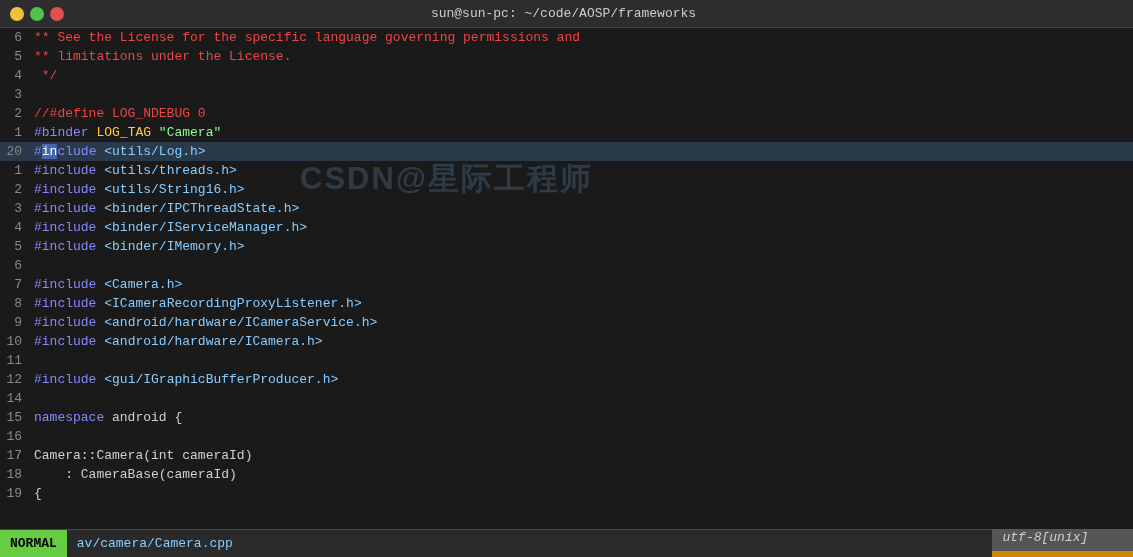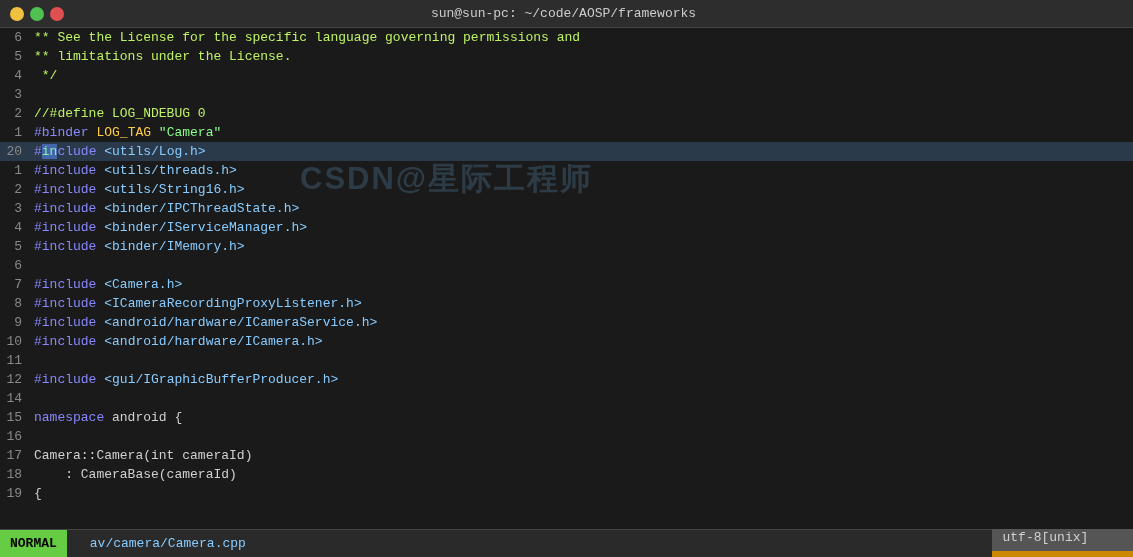--- a/index.html
+++ b/index.html
@@ -82,26 +82,26 @@
     .line-content {
       flex: 1;
       white-space: pre;
       font-size: 13px;
       padding-left: 4px;
     }
 
     .kw { color: #8888ff; }
     .inc { color: #88ccff; }
     .str { color: #88ff88; }
-    .comment { color: #bef264; }
+    .comment { color: #ef4444; }
     .def { color: #ffcc44; }
     .bracket { color: #d0d0d0; }
     .cursor-highlight {
       background: #4466aa;
-      color: #86efac;
+      color: #ffffff;
     }
 
     #watermark {
       position: absolute;
       top: 130px;
       left: 300px;
       color: rgba(100, 160, 200, 0.25);
       font-size: 31px;
       font-weight: bold;
       font-family: Arial, sans-serif;
@@ -112,21 +112,21 @@
 
     #statusbar {
       background: #2a2a2a;
       height: 28px;
       display: flex;
       align-items: center;
       padding: 0;
       border-top: 1px solid #444;
       color: #ccc;
       font-size: 13px;
-      gap: 13px;
+      gap: 0;
     }
 
     .status-mode {
       background: #66cc44;
       color: #000;
       font-weight: bold;
       padding: 0 10px;
       height: 28px;
       display: flex;
       align-items: center;
@@ -150,20 +150,21 @@
       padding: 0 10px;
     }
 
     .status-enc {
       background: #555555;
       color: #d0d0d0;
       padding: 0 10px;
       height: 28px;
       display: flex;
       align-items: center;
+      font-style: italic;
     }
 
     .status-pos {
       background: #cc8800;
       color: #000;
       font-weight: bold;
       padding: 0 10px;
       height: 28px;
       display: flex;
       align-items: center;

